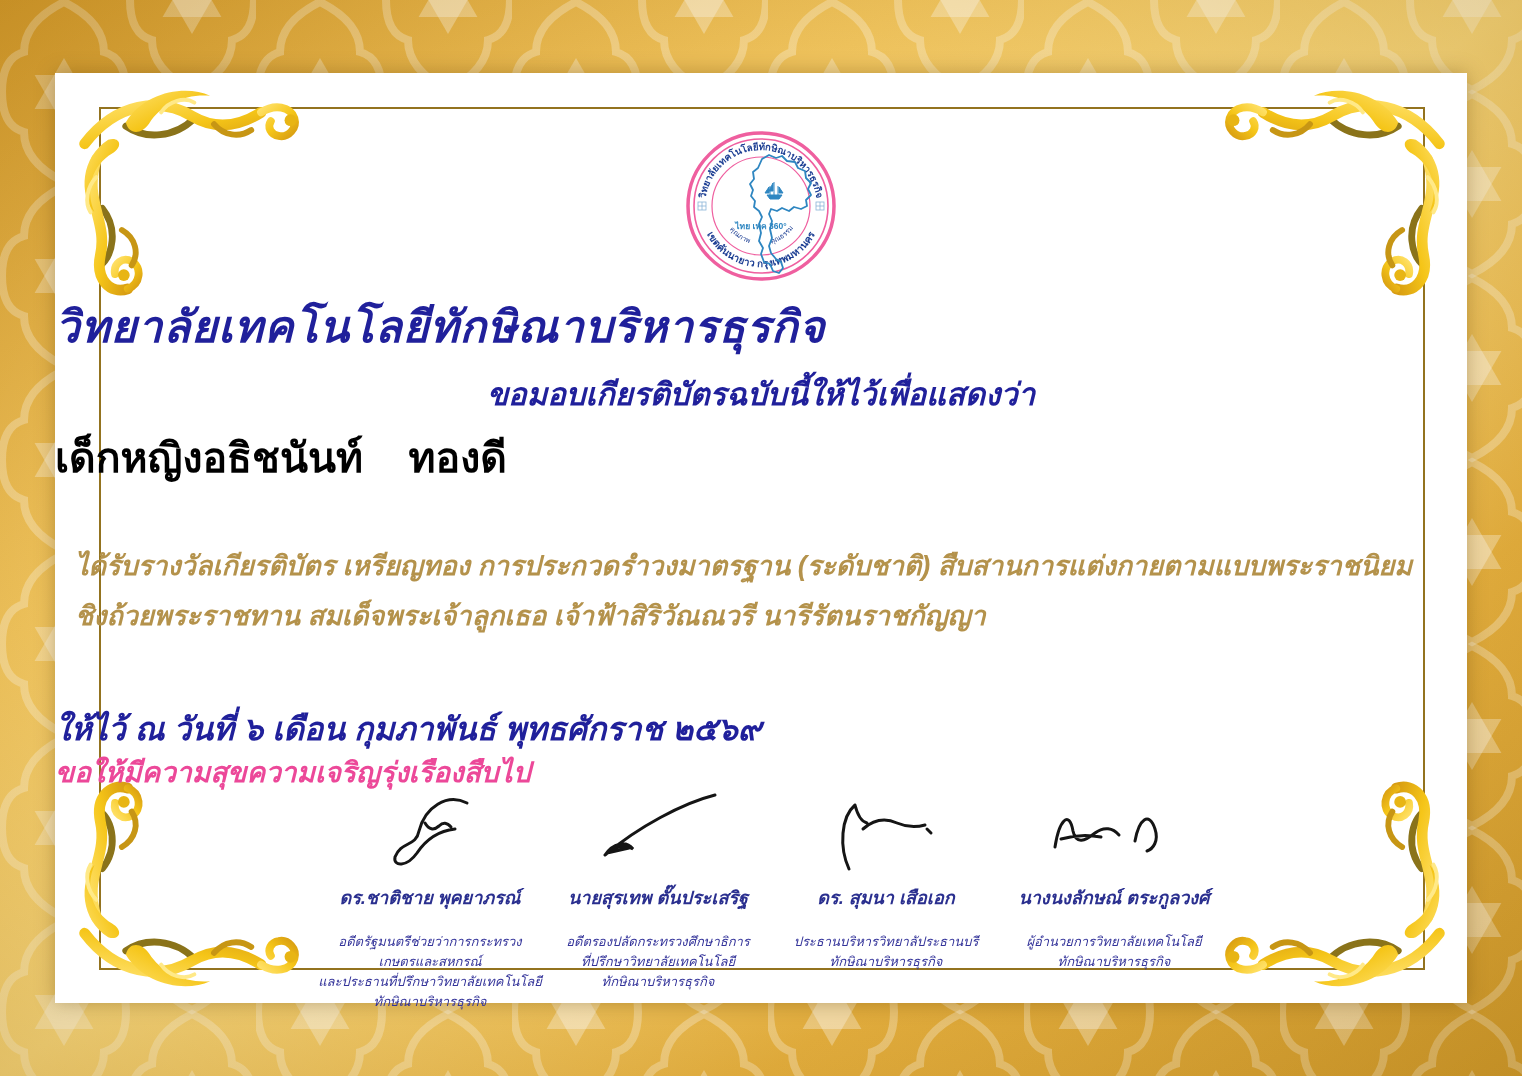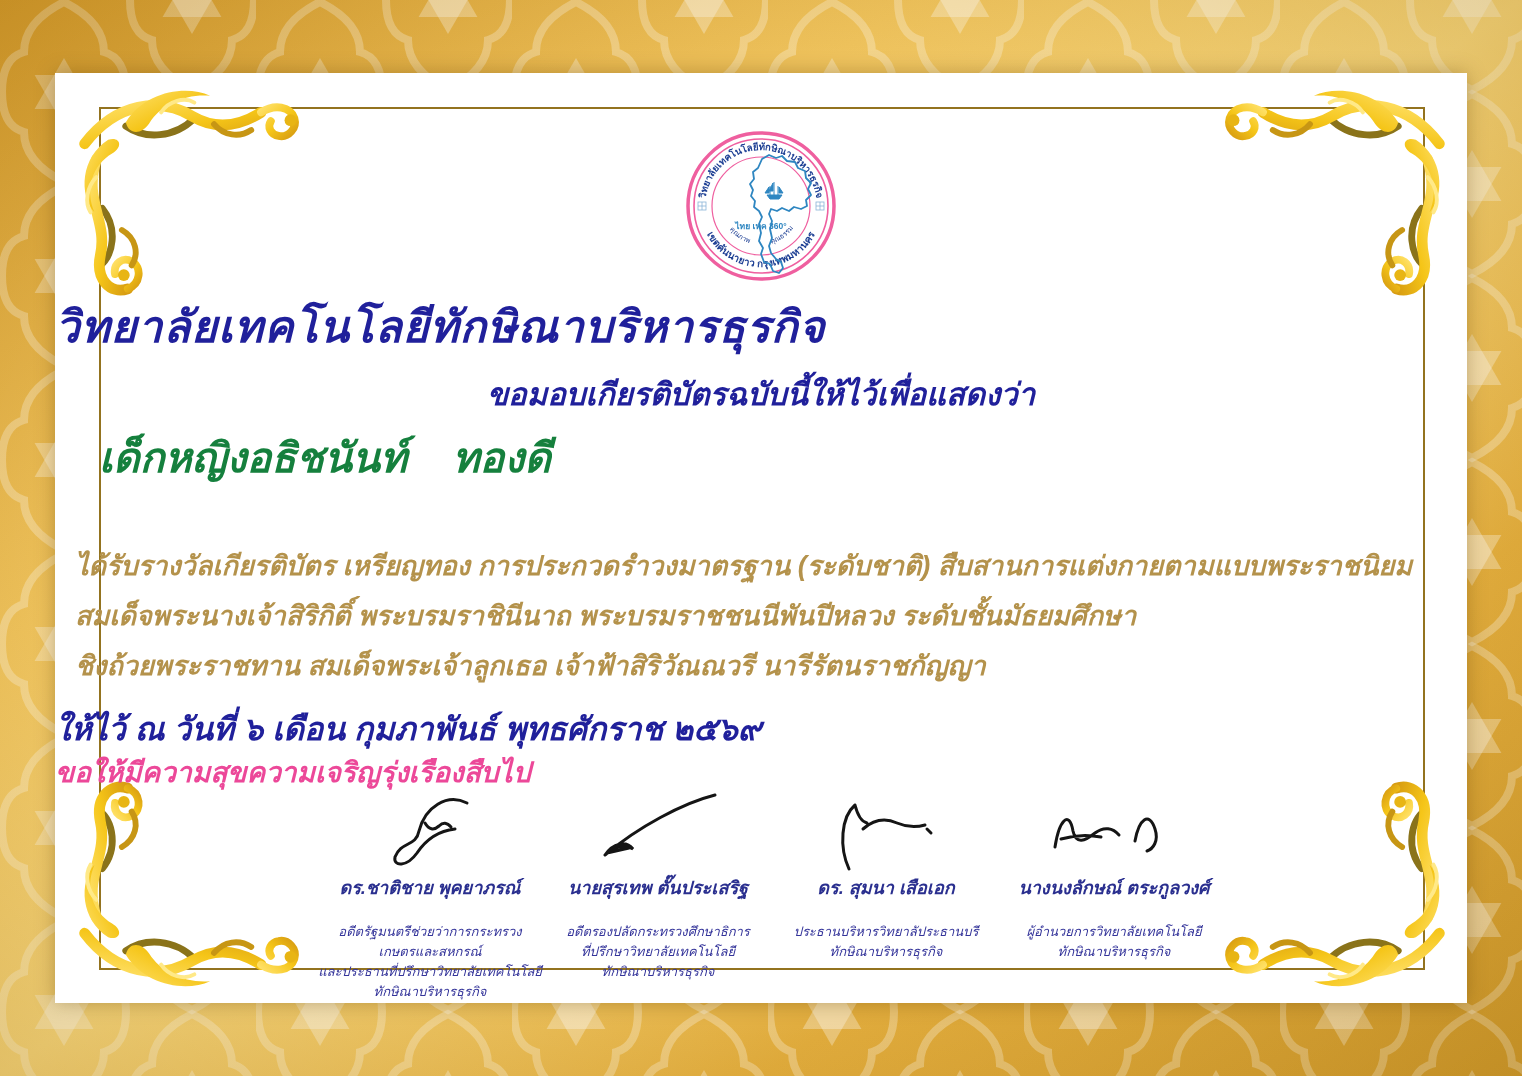--- a/index.html
+++ b/index.html
@@ -14,34 +14,34 @@
   .orn.tl{left:12px;top:10px;}
   .orn.tr{right:10px;top:10px;transform:scaleX(-1);}
   .orn.bl{left:12px;bottom:9px;transform:scaleY(-1);}
   .orn.br{right:10px;bottom:9px;transform:scale(-1,-1);}
   .logo{position:absolute;left:631px;top:58px;width:150px;height:150px;}
   .title{position:absolute;left:0;right:0;top:218px;font-size:44px;font-weight:bold;
          font-style:italic;color:#20209b;letter-spacing:1px;}
   .subtitle{position:absolute;left:0;right:0;top:296px;font-size:31px;font-weight:bold;
          font-style:italic;color:#20209b;text-align:center;}
   .recipient{position:absolute;left:0;right:0;top:352px;font-size:41px;font-weight:bold;
-         font-style:italic;color:#15803d;white-space:pre;margin-left:44px;}
+         color:#000000;white-space:pre;}
   .school{position:absolute;left:0;right:0;top:416px;font-size:31px;font-weight:bold;
          font-style:italic;color:#b4924b;}
   .body-lines{position:absolute;left:20px;right:20px;top:468px;font-size:27px;
          font-style:italic;color:#b4924b;line-height:50px;font-weight:bold;}
   .date-line{position:absolute;left:0;right:0;top:630px;font-size:32px;font-weight:bold;
          font-style:italic;color:#20209b;}
   .wish-line{position:absolute;left:0;right:0;top:677px;font-size:28px;font-weight:bold;
          font-style:italic;color:#ec4899;}
   .sig-row{position:absolute;left:262px;right:240px;top:716px;display:flex;
          justify-content:space-between;}
   .sig-col{width:226px;text-align:center;}
   .sig-scribble{height:82px;display:block;margin:0 auto;}
-  .sig-name{font-size:18px;font-weight:bold;font-style:italic;color:#2a2f8f;margin-top:2px;}
+  .sig-name{font-size:18px;font-weight:bold;font-style:italic;color:#2a2f8f;margin-top:12px;}
   .sig-role{font-size:13px;font-style:italic;color:#34349a;line-height:20px;margin-top:20px;}
   .sig-role div{white-space:nowrap;}
 </style>
 </head>
 <body>
 
 <div class="stage">
 
   <svg class="bg" width="1522" height="1076">
     <defs>
@@ -160,21 +160,20 @@
           <line x1="134" y1="71" x2="134" y2="79"></line>
       </g>
     </svg>
 
     <div class="title">วิทยาลัยเทคโนโลยีทักษิณาบริหารธุรกิจ</div>
     <div class="subtitle">ขอมอบเกียรติบัตรฉบับนี้ให้ไว้เพื่อแสดงว่า</div>
     <div class="recipient">เด็กหญิงอธิชนันท์    ทองดี</div>
 
     <div class="body-lines">
       <div>ได้รับรางวัลเกียรติบัตร เหรียญทอง การประกวดรำวงมาตรฐาน (ระดับชาติ) สืบสานการแต่งกายตามแบบพระราชนิยม</div>
-      <div>สมเด็จพระนางเจ้าสิริกิติ์ พระบรมราชินีนาถ พระบรมราชชนนีพันปีหลวง ระดับชั้นมัธยมศึกษา</div>
       <div>ชิงถ้วยพระราชทาน สมเด็จพระเจ้าลูกเธอ เจ้าฟ้าสิริวัณณวรี นารีรัตนราชกัญญา</div>
     </div>
 
     <div class="date-line">ให้ไว้ ณ วันที่ ๖ เดือน กุมภาพันธ์ พุทธศักราช ๒๕๖๙</div>
     <div class="wish-line">ขอให้มีความสุขความเจริญรุ่งเรืองสืบไป</div>
 
     <div class="sig-row">
       <div class="sig-col">
         <svg class="sig-scribble" width="150" height="82" viewBox="0 0 150 82">
           <path d="M112,14 C92,4 70,18 64,42 C61,58 46,52 40,68 C38,78 52,78 62,64 C70,52 82,42 100,40 M70,34 q6,10 14,3 q6,-6 12,1" fill="none" stroke="#151515" stroke-width="3" stroke-linecap="round"></path>

